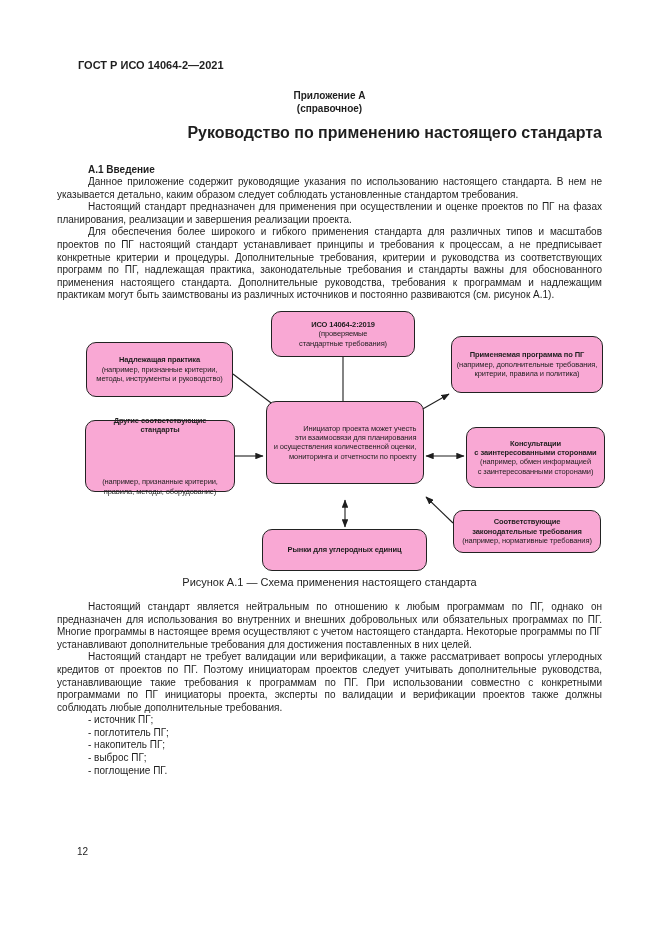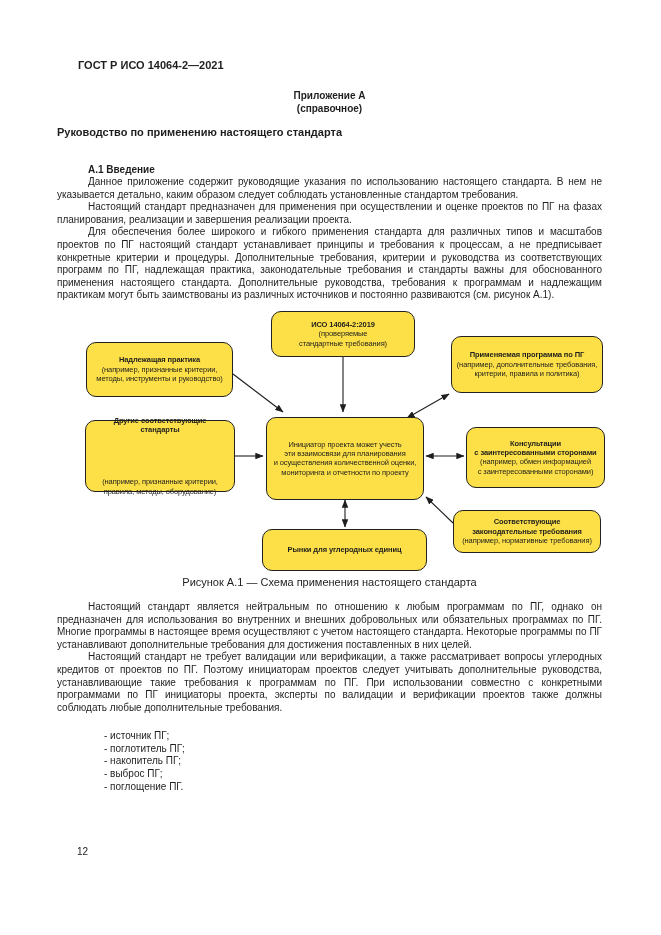--- a/index.html
+++ b/index.html
@@ -3,36 +3,36 @@
 <meta charset="utf-8">
 <style>
   html,body{margin:0;padding:0;background:#ffffff;}
   .page{
     width:661px;height:935px;position:relative;overflow:hidden;background:#fff;
     font-family:"Liberation Sans", sans-serif;color:#1e1e1e;
   }
   .content{padding:59px 59px 0 57px;}
   .doc-number{font-size:11px;font-weight:bold;line-height:13px;margin:0 0 17px 21px;}
   .appendix-label,.appendix-type{text-align:center;font-weight:bold;font-size:10px;line-height:13px;}
-  .appendix-title{text-align:left;font-weight:bold;font-size:11px;line-height:13px;margin:11px 0 24px;}
+  .appendix-title{text-align:right;font-weight:bold;font-size:16px;line-height:13px;margin:11px 0 24px;}
   .section-heading{font-size:10px;font-weight:bold;line-height:13px;margin:0;text-indent:31px;}
   p.body-par{margin:0;font-size:10px;line-height:12.6px;text-align:justify;text-indent:31px;}
   .figure{position:relative;height:262px;margin-top:2px;}
   .figure svg{position:absolute;left:0;top:0;width:546px;height:262px;}
   .fig-box{
-    position:absolute;border:1.3px solid #222;border-radius:10px;background:#fde047;
+    position:absolute;border:1.3px solid #222;border-radius:10px;background:#f9a8d4;
     display:flex;flex-direction:column;justify-content:center;align-items:center;
     text-align:center;font-size:7.5px;line-height:9.4px;letter-spacing:-0.1px;
     padding:2px;box-sizing:border-box;
   }
   .box-title{font-weight:bold;white-space:pre-line;}
   .box-sub{white-space:pre-line;}
   .box-text{white-space:pre-line;}
   .caption{text-align:center;font-size:11px;line-height:12px;margin:10px 0 13px;}
-  .gas-list{margin:16px;}
+  .gas-list{margin:0;}
   .gas-list div{font-size:10px;line-height:12.6px;padding-left:31px;}
   .page-number{position:absolute;left:77px;bottom:78px;font-size:10px;}
 </style>
 </head>
 <body>
 
 <div class="page">
   <div class="content">
 
     <div class="doc-number">ГОСТ Р ИСО 14064-2—2021</div>
@@ -85,21 +85,21 @@
 критерии, правила и политика)</div>
       </div>
 
       <div class="fig-box" style="left:28px;top:116px;width:150px;height:72px;gap:43px;">
         <div class="box-title">Другие соответствующие
 стандарты</div>
         <div class="box-sub">(например, признанные критерии,
 правила, методы, оборудование)</div>
       </div>
 
-      <div class="fig-box" style="left:209px;top:113px;width:158px;height:83px;">
+      <div class="fig-box" style="left:209px;top:97px;width:158px;height:83px;text-align:right;">
         <div class="box-text">Инициатор проекта может учесть
 эти взаимосвязи для планирования
 и осуществления количественной оценки,
 мониторинга и отчетности по проекту</div>
       </div>
 
       <div class="fig-box" style="left:409px;top:123px;width:139px;height:61px;">
         <div class="box-title">Консультации
 с заинтересованными сторонами</div>
         <div class="box-sub">(например, обмен информацией

